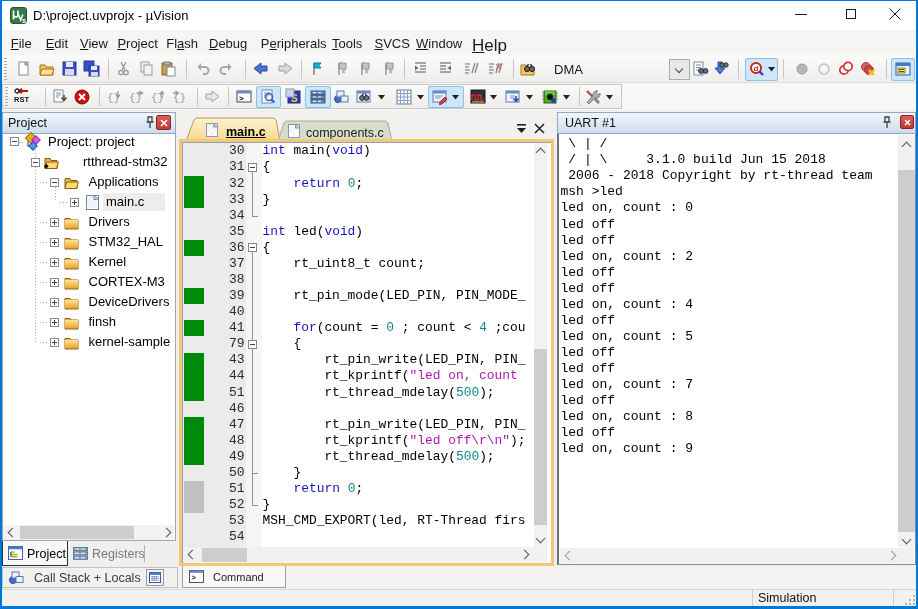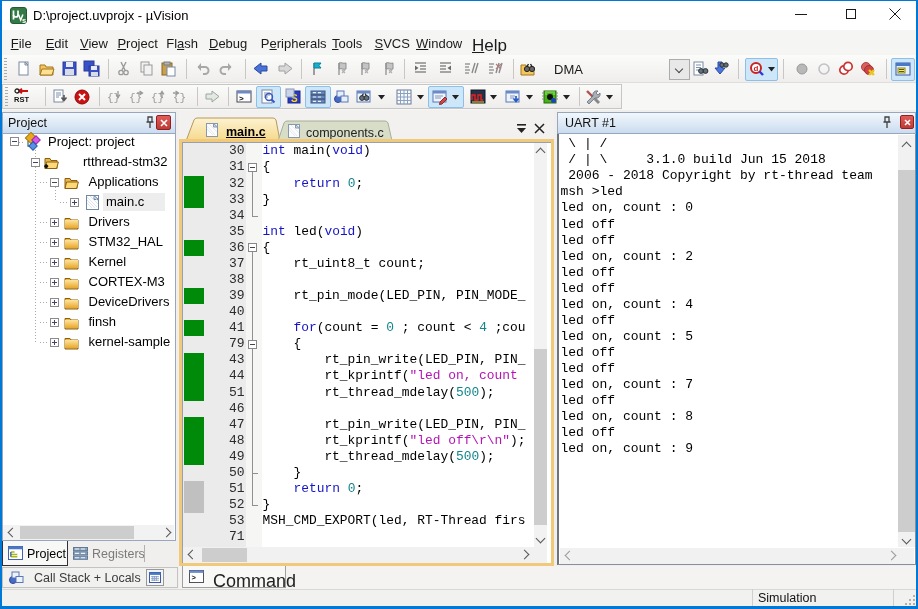--- a/index.html
+++ b/index.html
@@ -585,21 +585,21 @@
     <div style="position:static;height:16.09px">44</div>
     <div style="position:static;height:16.09px">51</div>
     <div style="position:static;height:16.09px">46</div>
     <div style="position:static;height:16.09px">47</div>
     <div style="position:static;height:16.09px">48</div>
     <div style="position:static;height:16.09px">49</div>
     <div style="position:static;height:16.09px">50</div>
     <div style="position:static;height:16.09px">51</div>
     <div style="position:static;height:16.09px">52</div>
     <div style="position:static;height:16.09px">53</div>
-    <div style="position:static;height:16.09px">71</div>
+    <div style="position:static;height:16.09px">54</div>
   </div>
 <div style="left:262.5px;top:143.4px;width:263.5px;height:404px;font-family:'Liberation Mono',monospace;font-size:12.9px;line-height:16.09px;color:#000;overflow:hidden">
     <div class="t" style="position:static;height:16.09px"><span style="color:#1414c8">int</span> main(<span style="color:#1414c8">void</span>)</div>
     <div class="t" style="position:static;height:16.09px">{</div>
     <div class="t" style="position:static;height:16.09px">    <span style="color:#1414c8">return</span> <span style="color:#12868a">0</span>;</div>
     <div class="t" style="position:static;height:16.09px">}</div>
     <div class="t" style="position:static;height:16.09px"></div>
     <div class="t" style="position:static;height:16.09px"><span style="color:#1414c8">int</span> led(<span style="color:#1414c8">void</span>)</div>
     <div class="t" style="position:static;height:16.09px">{</div>
     <div class="t" style="position:static;height:16.09px">    rt_uint8_t count;</div>
@@ -680,21 +680,21 @@
 <div style="left:560px;top:548px;width:354px;height:16px;background:#f1f1f1"></div>
 <div class="chev" style="left:566px;top:552px;transform:rotate(135deg);border-width:0 1.6px 1.6px 0;border-color:#9a9a9a"></div>
 <div class="chev" style="left:888px;top:552px;transform:rotate(-45deg);border-width:0 1.6px 1.6px 0;border-color:#9a9a9a"></div>
 <div style="left:179px;top:566px;width:737px;height:23px;background:#f4f3f2"></div>
 <div style="left:182px;top:566px;width:104px;height:22px;background:#f8f8f7;border:1px solid #a0a0a0;border-top:none"></div>
 <svg style="left:189px;top:570px" width="15" height="13" viewBox="0 0 16 14">
 <rect x="0.5" y="0.5" width="15" height="13" fill="#fff" stroke="#445"></rect>
 <rect x="0.5" y="0.5" width="15" height="2.6" fill="#6a8ac8"></rect>
 <text x="2.5" y="11" font-size="8" font-weight="bold" fill="#111" font-family="Liberation Mono">&gt;</text>
 </svg>
-<div class="t" style="left:213px;top:571px;width:60px;height:14px;font-size:18px;color:#222">Command</div>
+<div class="t" style="left:213px;top:571px;width:60px;height:14px;font-size:11px;color:#222">Command</div>
 <div style="left:2px;top:589px;width:914px;height:17px;background:#f1f1f0;border-top:1px solid #d8d8d6"></div>
 <div style="left:752px;top:589px;width:1px;height:17px;background:#cfcfcd"></div>
 <div style="left:893px;top:589px;width:1px;height:17px;background:#cfcfcd"></div>
 <div class="t" style="left:758px;top:591px;width:90px;height:14px;font-size:12.5px;color:#111">Simulation</div>
 <div style="left:0px;top:606px;width:918px;height:3px;background:#0078d7"></div>
 <div style="left:913px;top:603px;width:2px;height:2px;background:#b0b0b0"></div>
 <div style="left:913px;top:599px;width:2px;height:2px;background:#b0b0b0"></div>
 <div style="left:913px;top:595px;width:2px;height:2px;background:#b0b0b0"></div>
 <div style="left:909px;top:603px;width:2px;height:2px;background:#b0b0b0"></div>
 <div style="left:909px;top:599px;width:2px;height:2px;background:#b0b0b0"></div>

